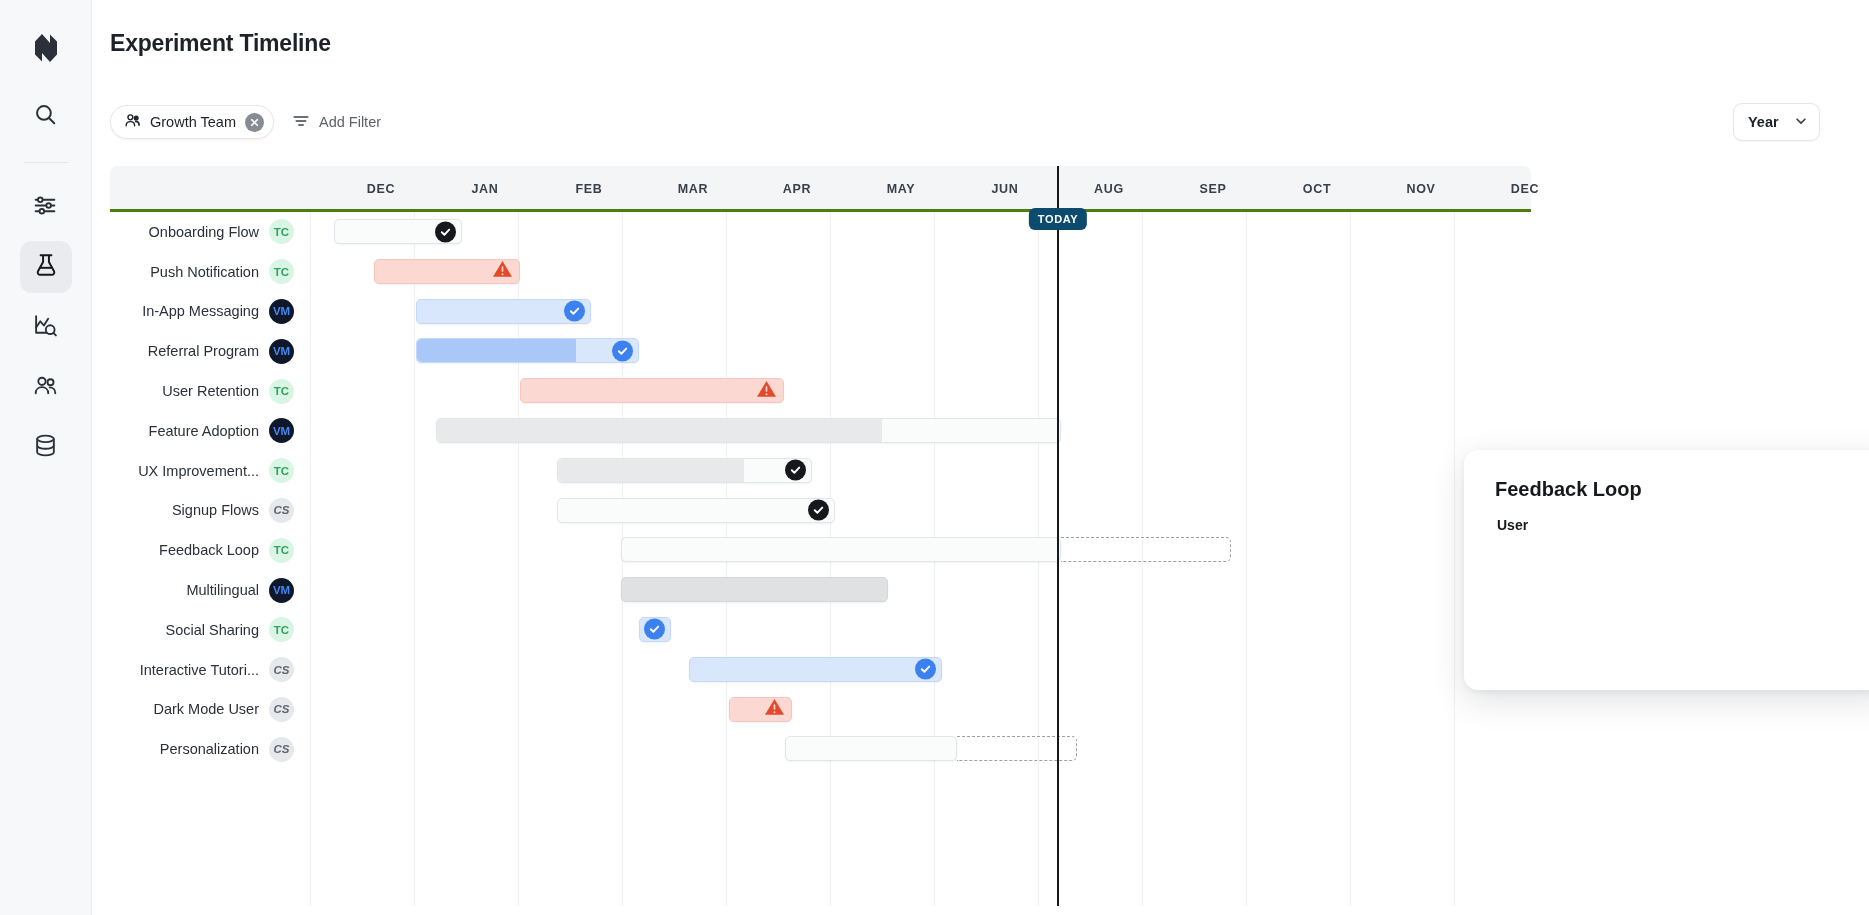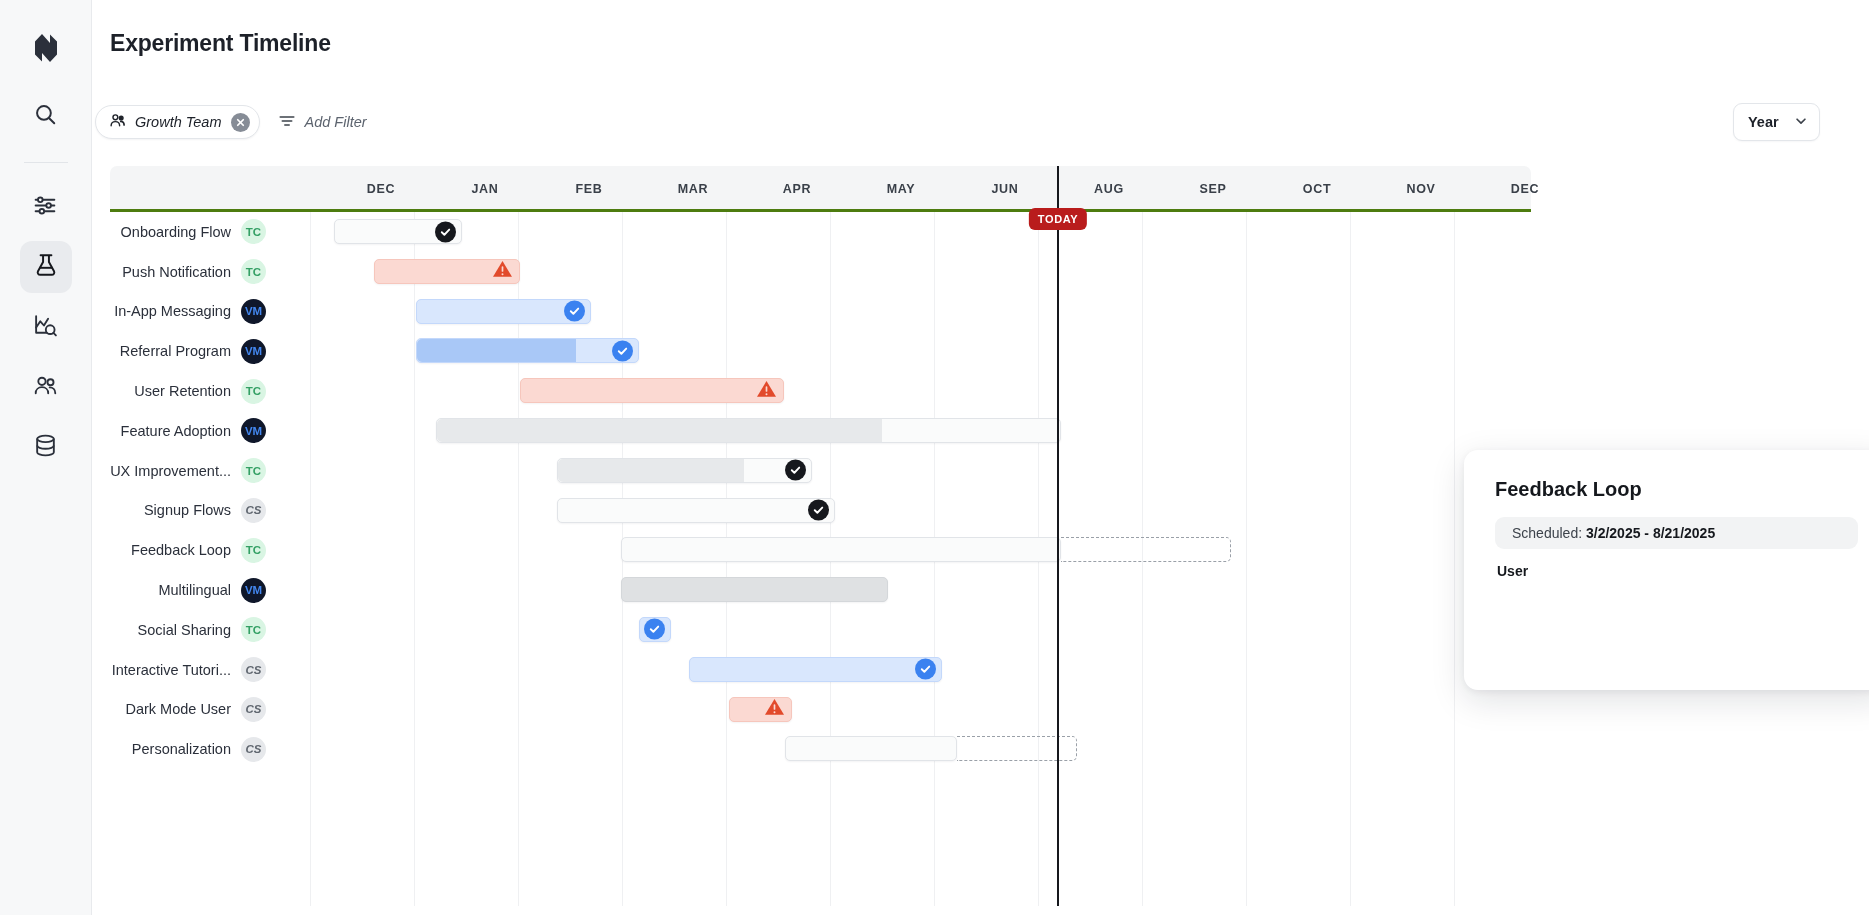--- a/index.html
+++ b/index.html
@@ -34,21 +34,21 @@
   .side-sep { width: 44px; height: 1px; background: #e2e5e9; margin: 12px 0 18px 0; }
 
   
   .main { flex: 1 1 auto; position: relative; height: 915px; overflow: hidden; }
   .page-title {
     position: absolute; left: 18px; top: 30px;
     font-size: 23px; font-weight: bold; color: #1d2129; letter-spacing: -0.2px;
   }
 
   
-  .filterbar { position: absolute; left: 3px; top: 105px; display: flex; align-items: center; gap: 18px; font-style: italic; }
+  .filterbar { position: absolute; left: 18px; top: 105px; display: flex; align-items: center; gap: 18px; }
   .chip {
     display: flex; align-items: center; gap: 9px;
     height: 34px; padding: 0 9px 0 13px;
     border: 1px solid #e3e6ea; border-radius: 18px;
     background: #fff; box-shadow: 0 1px 2px rgba(16,24,40,.05);
     font-size: 14.5px; color: #1d2129; cursor: pointer;
   }
   .chip-x {
     width: 19px; height: 19px; border-radius: 50%;
     background: #868c96; color: #fff;
@@ -80,21 +80,21 @@
   .tl-month {
     position: absolute; top: 0; height: 46px;
     display: flex; align-items: center; justify-content: center;
     font-size: 12.5px; font-weight: bold; color: #3a4049; letter-spacing: .7px;
   }
   .tl-body { position: relative; height: 694px; overflow: hidden; }
   .grid-line { position: absolute; top: 0; bottom: 0; width: 1px; background: #eff0f2; }
 
   .row { position: relative; height: 39.8px; }
   .row-label {
-    position: absolute; right: 1265px; top: 0; height: 39.8px;
+    position: absolute; right: 1237px; top: 0; height: 39.8px;
     display: flex; align-items: center; justify-content: flex-end; gap: 10px;
     white-space: nowrap;
   }
   .row-name { font-size: 14.5px; color: #2b303b; }
   .avatar {
     width: 25px; height: 25px; border-radius: 50%;
     display: flex; align-items: center; justify-content: center;
     font-size: 11.5px; font-weight: bold; flex: 0 0 25px;
   }
   .av-tc { background: #d9f5e3; color: #34a065; }
@@ -127,21 +127,21 @@
   .dash-ext {
     position: absolute; top: 7px; height: 25px;
     border: 1px dashed #9aa0a8; border-left: none; border-radius: 0 5px 5px 0;
     background: transparent;
   }
 
   
   .today-line { position: absolute; top: 0; width: 2px; background: #16181d; z-index: 6; }
   .today-pill {
     position: absolute; z-index: 7;
-    background: #b91c1c; color: #fff;
+    background: #0c4a6e; color: #fff;
     font-size: 11px; font-weight: bold; letter-spacing: .6px;
     padding: 5px 9px; border-radius: 6px;
     transform: translateX(-50%);
   }
 
   
   .card {
     position: absolute; left: 1372px; top: 450px;
     width: 425px; height: 240px;
     background: #fff; border-radius: 14px;
@@ -464,22 +464,18 @@
             <div class="dash-ext" style="left: 847px; width: 120px;"></div>
             <div class="bar b-grey" style="left: 675px; width: 172px;"></div>
           </div>
         </div>
       <div class="today-line" id="today-line" style="left: 947px; height: 740px;"></div>
       <div class="today-pill" id="today-pill" style="left: 948px; top: 42px;">TODAY</div>
     </div>
 
     <div class="card">
       <div class="card-title">Feedback Loop</div>
-      <div class="card-pill">
-        <span>Scheduled:</span>
-        <b>3/2/2025 - 8/21/2025</b>
-      </div>
       <div class="card-sec">User</div>
       <div id="metrics"></div>
     </div>
 
   </div>
 </div>
 
 </body></html>

